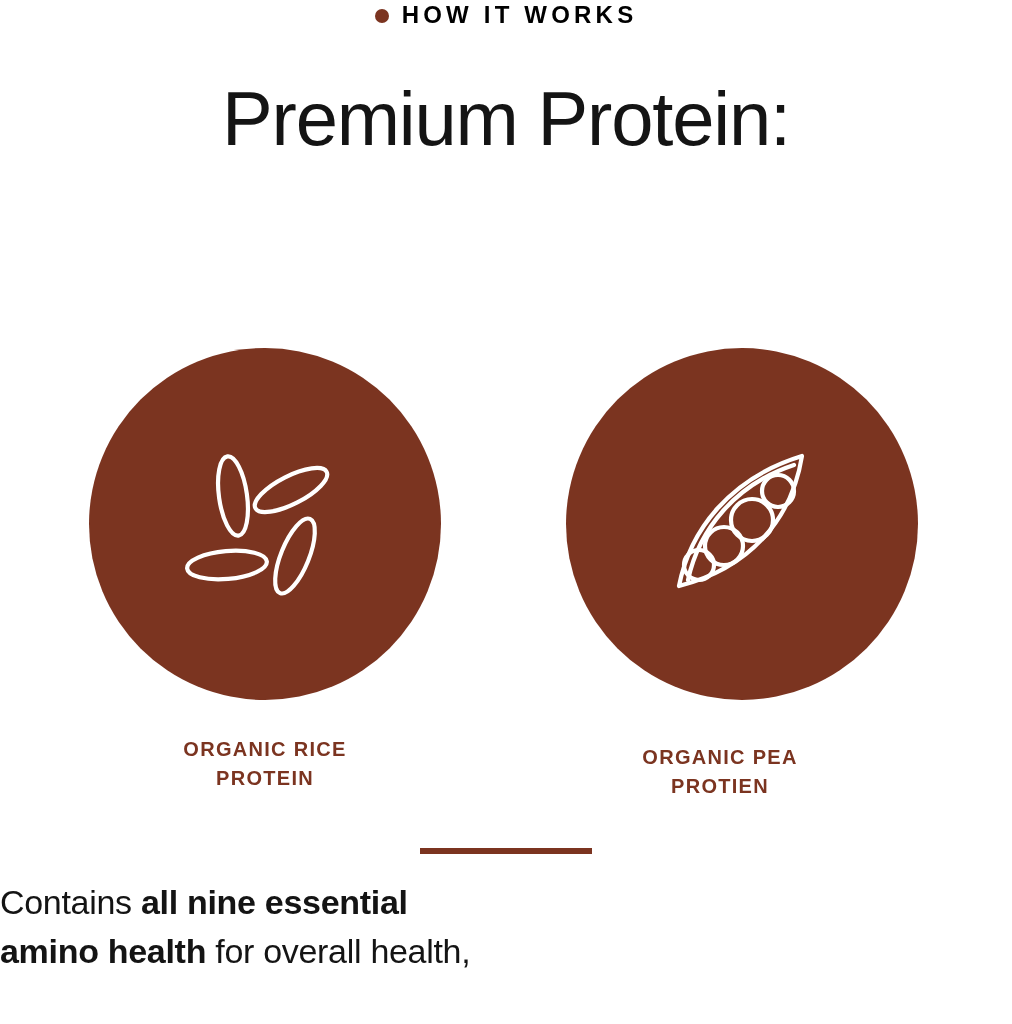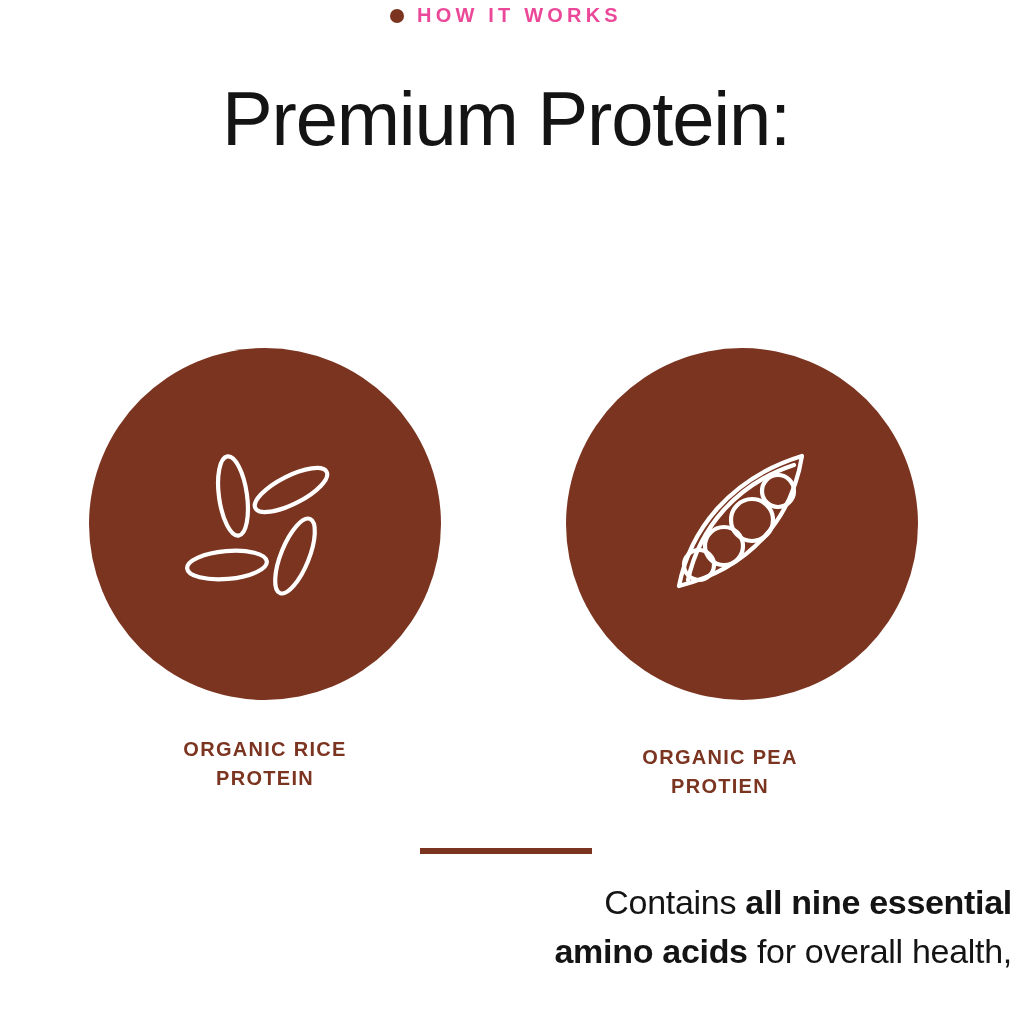--- a/index.html
+++ b/index.html
@@ -34,24 +34,24 @@
     width: 14px;
     height: 14px;
     border-radius: 50%;
     background: #7B3420;
     flex: 0 0 auto;
     position: relative;
     top: 1px;
   }
 
   .eyebrow-text {
-    font-size: 20px;
+    font-size: 24px;
     font-weight: bold;
     letter-spacing: 4.2px;
-    color: #ec4899;
+    color: #000000;
     text-transform: uppercase;
     white-space: nowrap;
   }
 
   
   .heading {
     position: absolute;
     top: 76px;
     left: 0;
     width: 1012px;
@@ -134,21 +134,21 @@
 
   .node-label.left  { left: 89px;  }
   .node-label.right { left: 544px; margin-top: 8px; }
 
   
   .footnote {
     position: absolute;
     top: 878px;
     left: 0;
     width: 1012px;
-    text-align: right;
+    text-align: left;
     font-size: 34px;
     font-weight: 400;
     line-height: 1.43;
     letter-spacing: -0.3px;
     color: #141414;
   }
 
   .footnote b { font-weight: bold; }
   .footnote-line { display: block; white-space: nowrap; }
 </style>
@@ -208,14 +208,14 @@
     <span>PROTEIN</span>
   </div>
   <div class="node-label right">
     <span>ORGANIC PEA</span><br>
     <span>PROTIEN</span>
   </div>
 </div>
 
 <p class="footnote">
   <span class="footnote-line"><span>Contains </span><b>all nine essential</b></span>
-  <span class="footnote-line"><b>amino acids</b><span> for overall health,</span></span>
+  <span class="footnote-line"><b>amino health</b><span> for overall health,</span></span>
 </p>
 
 </body></html>

